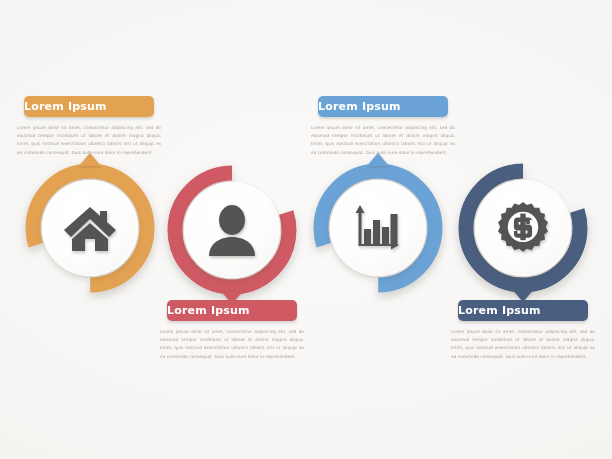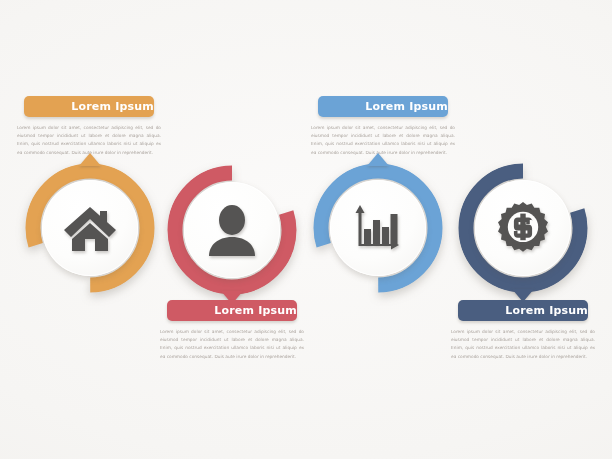--- a/index.html
+++ b/index.html
@@ -32,21 +32,21 @@
     position: absolute;
     width: 152px;
   }
   .pill {
     display: block;
     box-sizing: border-box;
     width: 130px;
     height: 21px;
     line-height: 21px;
     border-radius: 5px;
-    text-align: right;
+    text-align: left;
     color: #ffffff;
     font-size: 11px;
     font-weight: bold;
     letter-spacing: .2px;
     font-family: "DejaVu Sans", sans-serif;
     box-shadow: 0 2px 3px rgba(90,80,70,.22);
     margin: 0 auto;
   }
   .body-text {
     margin-top: 7px;

